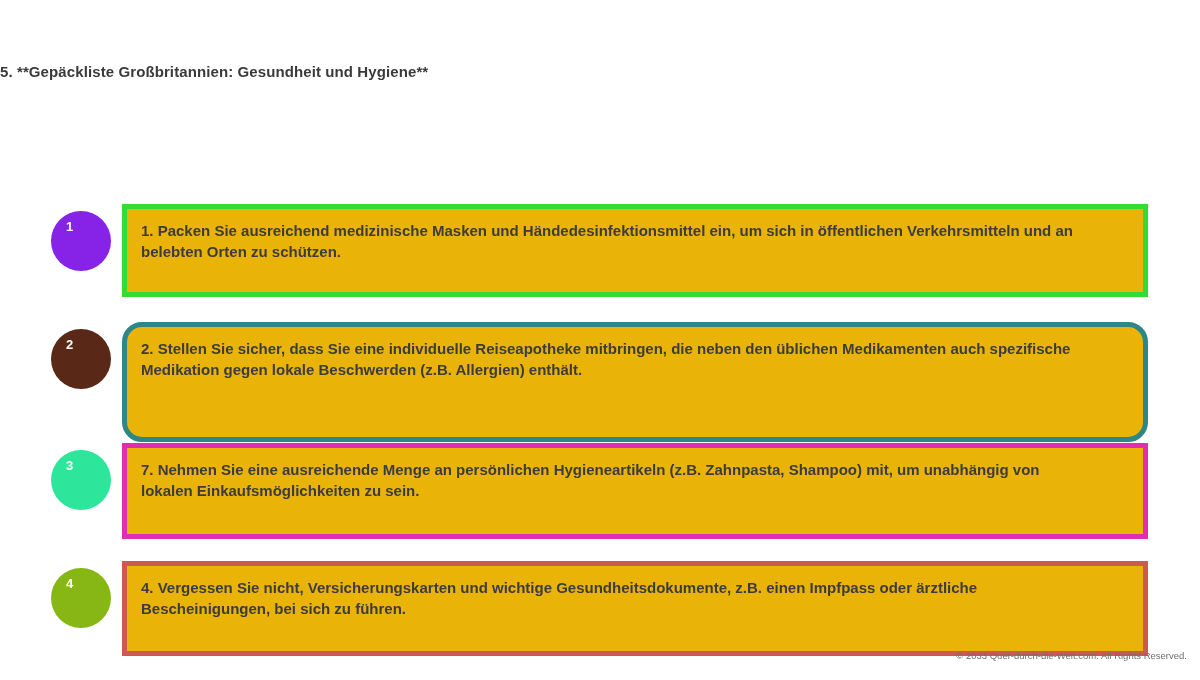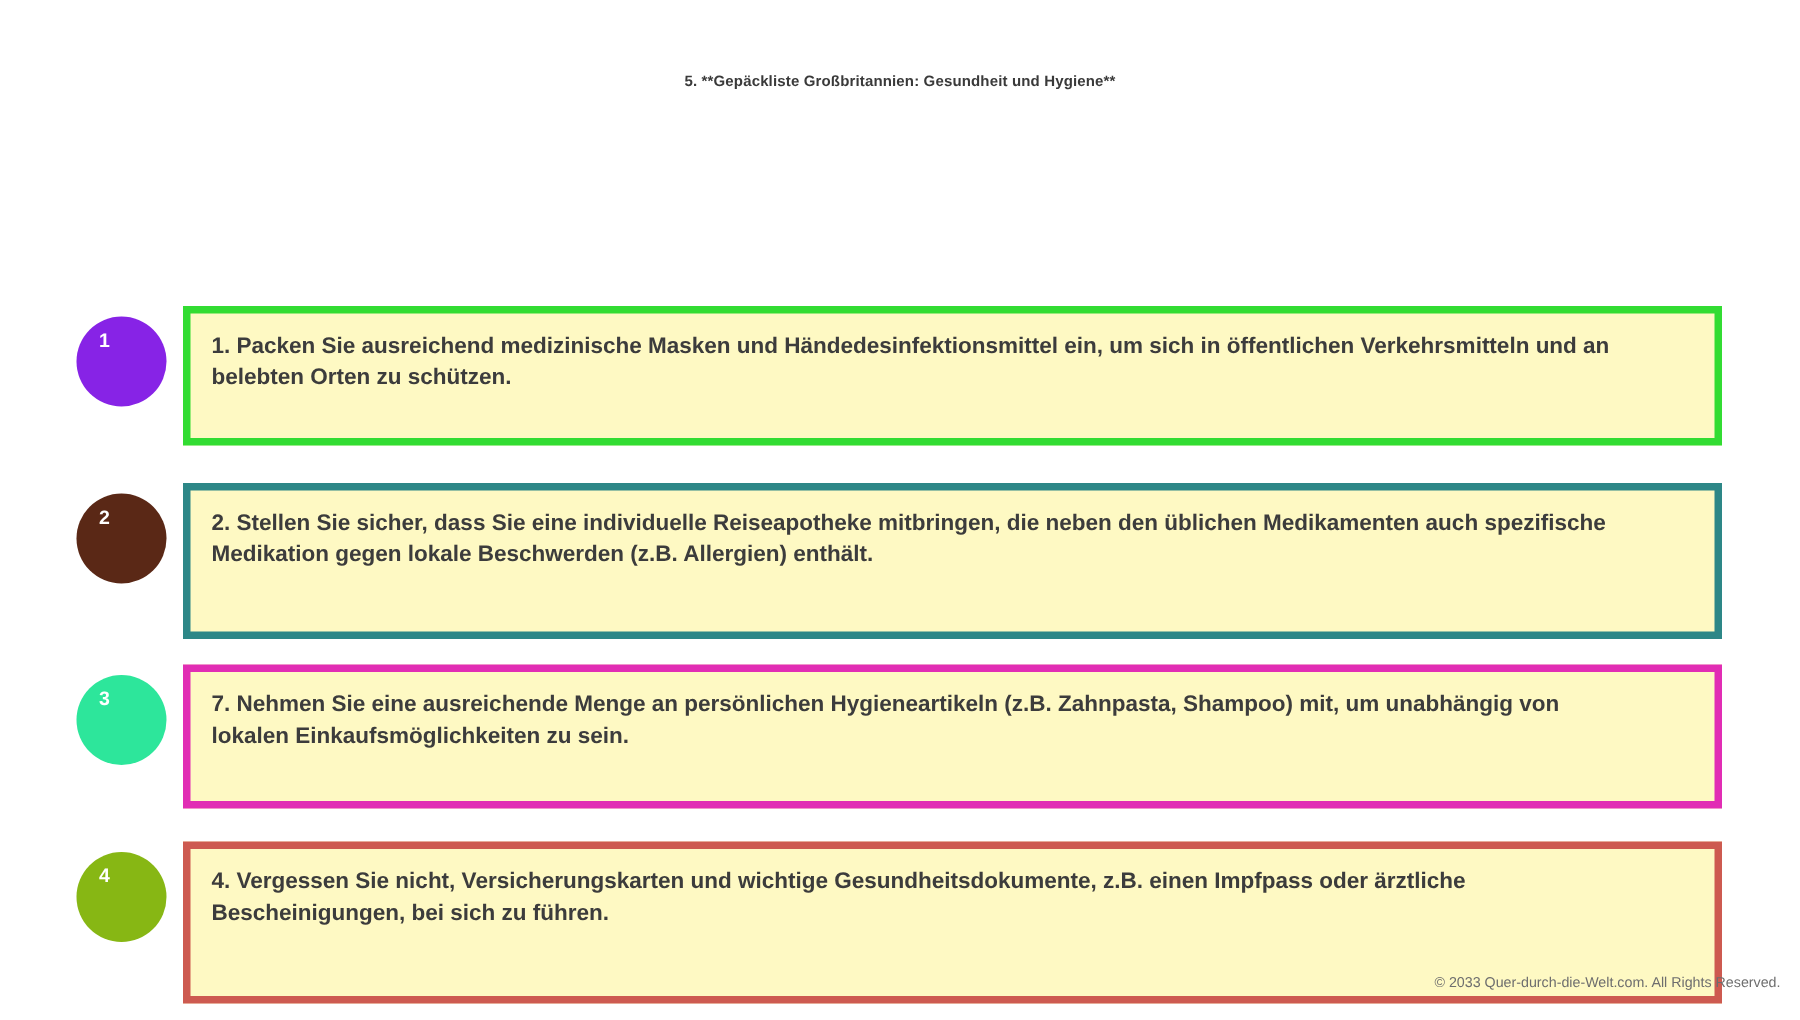--- a/index.html
+++ b/index.html
@@ -9,25 +9,25 @@
   body {
     width: 1200px;
     height: 680px;
     background: #ffffff;
     position: relative;
     overflow: hidden;
     font-family: "Liberation Sans", sans-serif;
   }
   .page-title {
     position: absolute;
-    top: 49px;
+    top: 63px;
     left: 0;
     width: 100%;
-    text-align: center;
-    font-size: 10px;
+    text-align: left;
+    font-size: 15px;
     font-weight: 700;
     color: #3a3a3a;
     letter-spacing: 0.1px;
   }
   .checklist-item {
     position: absolute;
     left: 0;
     width: 1200px;
   }
   .number-badge {
@@ -43,21 +43,21 @@
     box-sizing: border-box;
     padding: 8px 0 0 15px;
   }
   .item-box {
     position: absolute;
     left: 122px;
     top: 0;
     width: 1026px;
     box-sizing: border-box;
     border: 5px solid #000;
-    background: #fef9c3;
+    background: #eab308;
   }
   .item-text {
     margin: 12px 16px 12px 14px;
     max-width: 950px;
     font-size: 15px;
     font-weight: 700;
     line-height: 20.5px;
     color: #3c3c3c;
   }
   .copyright {
@@ -76,32 +76,32 @@
 
 <div class="checklist-item" style="top:204px;">
   <div class="number-badge" style="background-color: rgb(135, 35, 230);">1</div>
   <div class="item-box" style="height: 93px; border-color: rgb(50, 220, 50);">
     <div class="item-text">1. Packen Sie ausreichend medizinische Masken und Händedesinfektionsmittel ein, um sich in öffentlichen Verkehrsmitteln und an belebten Orten zu schützen.</div>
   </div>
 </div>
 
 <div class="checklist-item" style="top:322px;">
   <div class="number-badge" style="background-color: rgb(90, 40, 22);">2</div>
-  <div class="item-box" style="height: 104px; border-color: rgb(45, 135, 135);">
+  <div class="item-box" style="height: 120px; border-color: rgb(45, 135, 135); border-radius: 20px;">
     <div class="item-text">2. Stellen Sie sicher, dass Sie eine individuelle Reiseapotheke mitbringen, die neben den üblichen Medikamenten auch spezifische Medikation gegen lokale Beschwerden (z.B. Allergien) enthält.</div>
   </div>
 </div>
 
 <div class="checklist-item" style="top:443px;">
   <div class="number-badge" style="background-color: rgb(45, 230, 155);">3</div>
   <div class="item-box" style="height: 96px; border-color: rgb(225, 45, 180);">
     <div class="item-text">7. Nehmen Sie eine ausreichende Menge an persönlichen Hygieneartikeln (z.B. Zahnpasta, Shampoo) mit, um unabhängig von lokalen Einkaufsmöglichkeiten zu sein.</div>
   </div>
 </div>
 
 <div class="checklist-item" style="top:561px;">
   <div class="number-badge" style="background-color: rgb(135, 183, 20);">4</div>
-  <div class="item-box" style="height: 108px; border-color: rgb(205, 90, 80);">
+  <div class="item-box" style="height: 95px; border-color: rgb(205, 90, 80);">
     <div class="item-text">4. Vergessen Sie nicht, Versicherungskarten und wichtige Gesundheitsdokumente, z.B. einen Impfpass oder ärztliche Bescheinigungen, bei sich zu führen.</div>
   </div>
 </div>
 
 <div class="copyright">© 2033 Quer-durch-die-Welt.com. All Rights Reserved.</div>
 
 </body></html>

